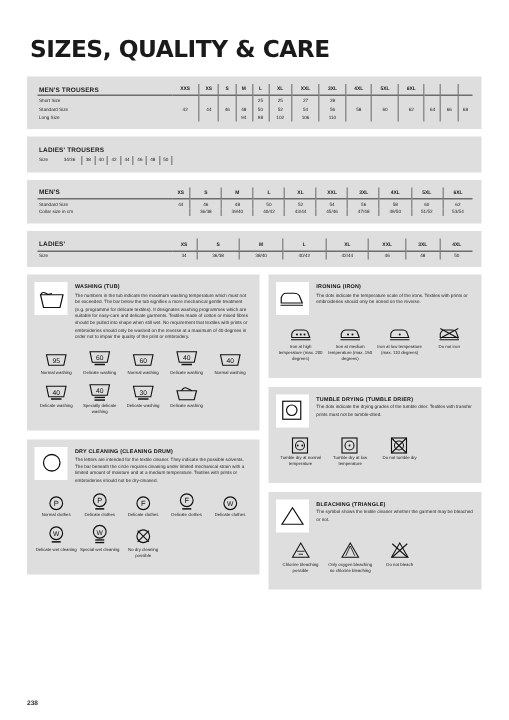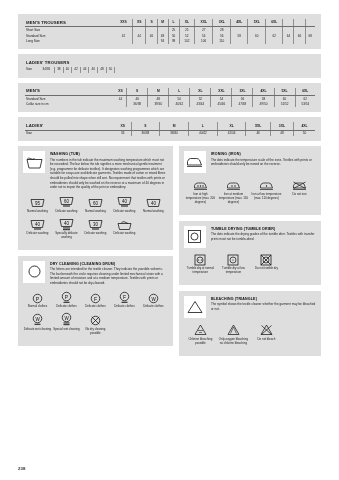--- a/index.html
+++ b/index.html
@@ -90,20 +90,21 @@
   .pagenum {
     position: absolute; left: 18px; bottom: 9px;
     font-size: 4.4px; color: #333; font-weight: bold;
   }
 </style>
 </head>
 <body>
 
 <div class="page">
 
+  <h1 class="page-title">SIZES, QUALITY &amp; CARE</h1>
 
   <div class="tbl-panel">
     <table class="size">
       <tbody>
           <tr class="hdr">
         <th class="rowhdr w-lbl">MEN'S TROUSERS</th>
         <th class="szhdr">XXS</th>
         <th class="szhdr vl">XS</th>
         <th class="szhdr vl">S</th>
         <th class="szhdr vl">M</th>

